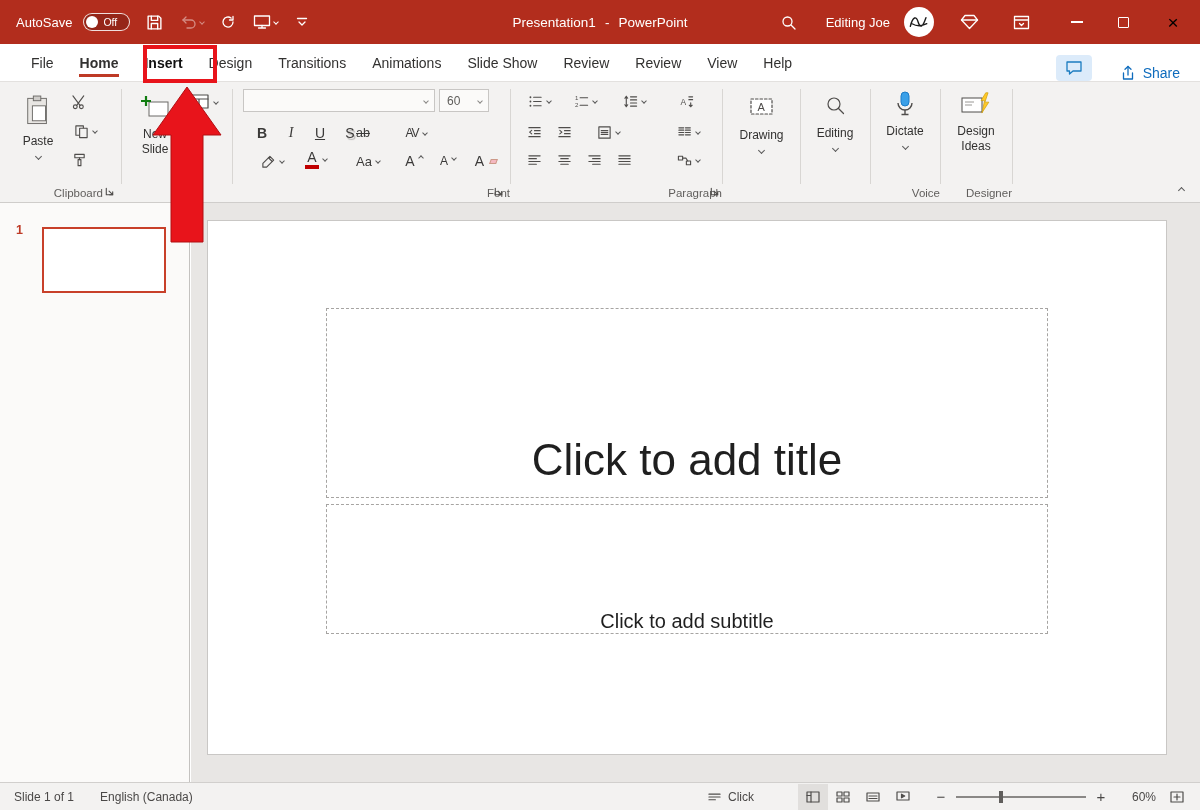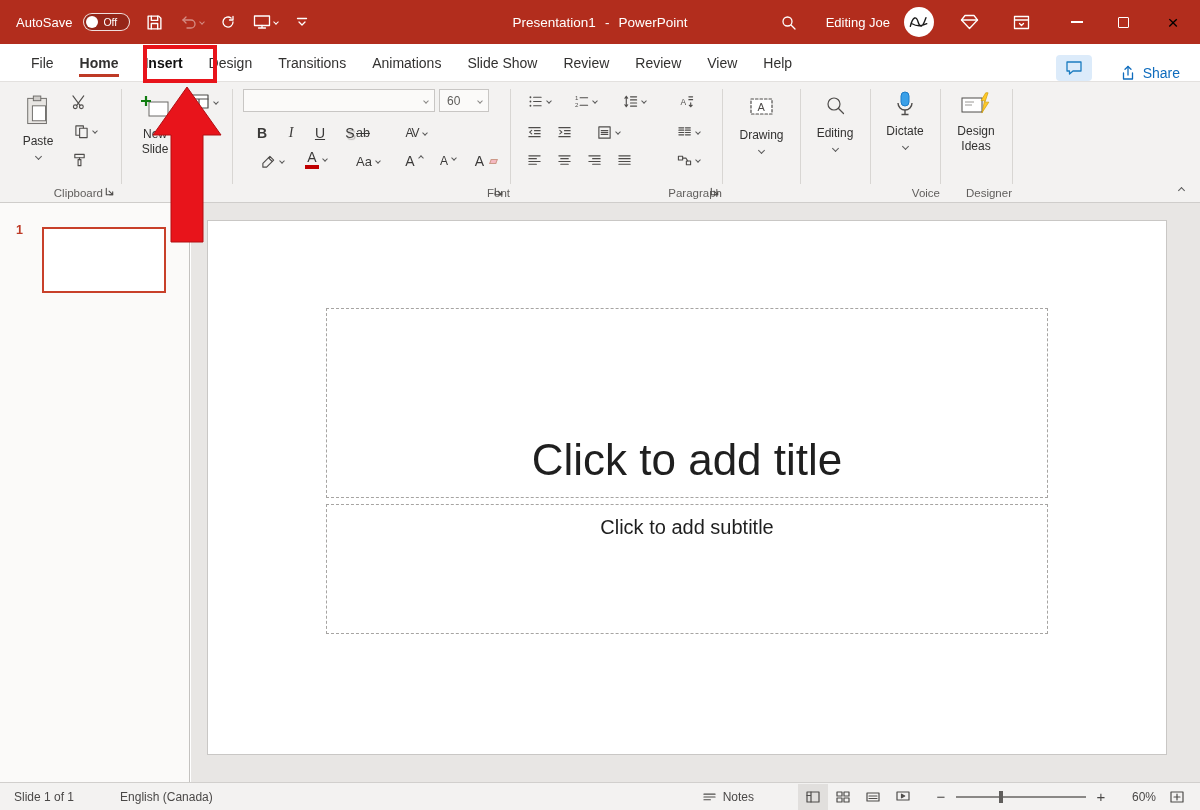--- a/index.html
+++ b/index.html
@@ -75,27 +75,27 @@
 
   
   #thumbpanel{position:absolute;left:0;top:203px;width:190px;bottom:28px;background:#FBFAF9;border-right:1px solid #C4C2C0}
   .slide-num{position:absolute;left:16px;top:20px;font-size:12.5px;font-weight:700;color:var(--acc)}
   .thumb{position:absolute;left:42px;top:24px;width:124px;height:66px;background:#fff;border:2px solid #C8402A}
   #canvas{position:absolute;left:191px;top:203px;right:0;bottom:28px;background:#E8E6E4}
   .slide{position:absolute;left:16px;top:17px;width:960px;height:535px;background:#fff;border:1px solid #C9C7C5}
   .ph{position:absolute;border:1px dashed #A6A4A2;display:flex;justify-content:center}
   .ph-title{left:118px;top:87px;width:722px;height:190px;align-items:flex-end;padding-bottom:12px}
   .ph-title span{font-size:44px;font-weight:300;color:#1f1f1f}
-  .ph-sub{left:118px;top:283px;width:722px;height:130px;align-items:flex-start;padding-top:11px}
+  .ph-sub{left:118px;top:283px;width:722px;height:130px;align-items:flex-end;padding-top:11px}
   .ph-sub span{font-size:20px;color:#1f1f1f}
 
   
   #statusbar{position:absolute;left:0;bottom:0;width:100%;height:28px;background:var(--ribbon);border-top:1px solid #D1CFCD;display:flex;align-items:center;font-size:12px;color:#4a4847}
   .sb-ind{margin-left:14px}
-  .sb-lang{margin-left:46px}
+  .sb-lang{margin-left:26px}
   .sb-right{margin-left:auto;display:flex;align-items:center}
   .notes-btn{display:flex;align-items:center;gap:6px;color:#4a4847;font-size:12px;margin-right:44px}
   .viewbtn{width:30px;height:26px;display:flex;align-items:center;justify-content:center}
   .viewbtn.cur{background:#E1DFDD}
   .zoomglyph{width:18px;height:26px;display:flex;align-items:center;justify-content:center;font-size:15px;color:#4a4847}
   .ztrack{position:relative;width:130px;height:2px;background:#8A8886;margin:0 6px}
   .zthumb{position:absolute;left:33%;top:-5px;width:4px;height:12px;background:#605E5C}
   .zpct{width:36px;text-align:right;margin-left:10px}
   .fitbtn{width:30px;height:26px;display:flex;align-items:center;justify-content:center;margin:0 8px 0 6px}
 
@@ -529,21 +529,21 @@
   </div>
 
   <div id="statusbar">
     <span class="sb-ind">Slide 1 of 1</span>
     <button class="sb-lang" style="font-size:12px;color:#4a4847">English (Canada)</button>
     <div class="sb-right">
       <button class="notes-btn">
         <svg class="ic" width="15" height="13" viewBox="0 0 16 14">
             <path d="M2 4.5h12M2 7.5h12M2 10.5h7"></path>
           </svg>
-        <span>Notes</span>
+        <span>Click</span>
       </button>
       <button class="viewbtn cur">
         <svg class="ic" width="16" height="16" viewBox="0 0 16 16">
             <rect x="2" y="3" width="12" height="10"></rect>
             <path d="M6 3v10M2 6.5h4"></path>
           </svg>
       </button>
       <button class="viewbtn">
         <svg class="ic" width="16" height="16" viewBox="0 0 16 16">
             <rect x="2" y="3" width="5" height="4"></rect>

